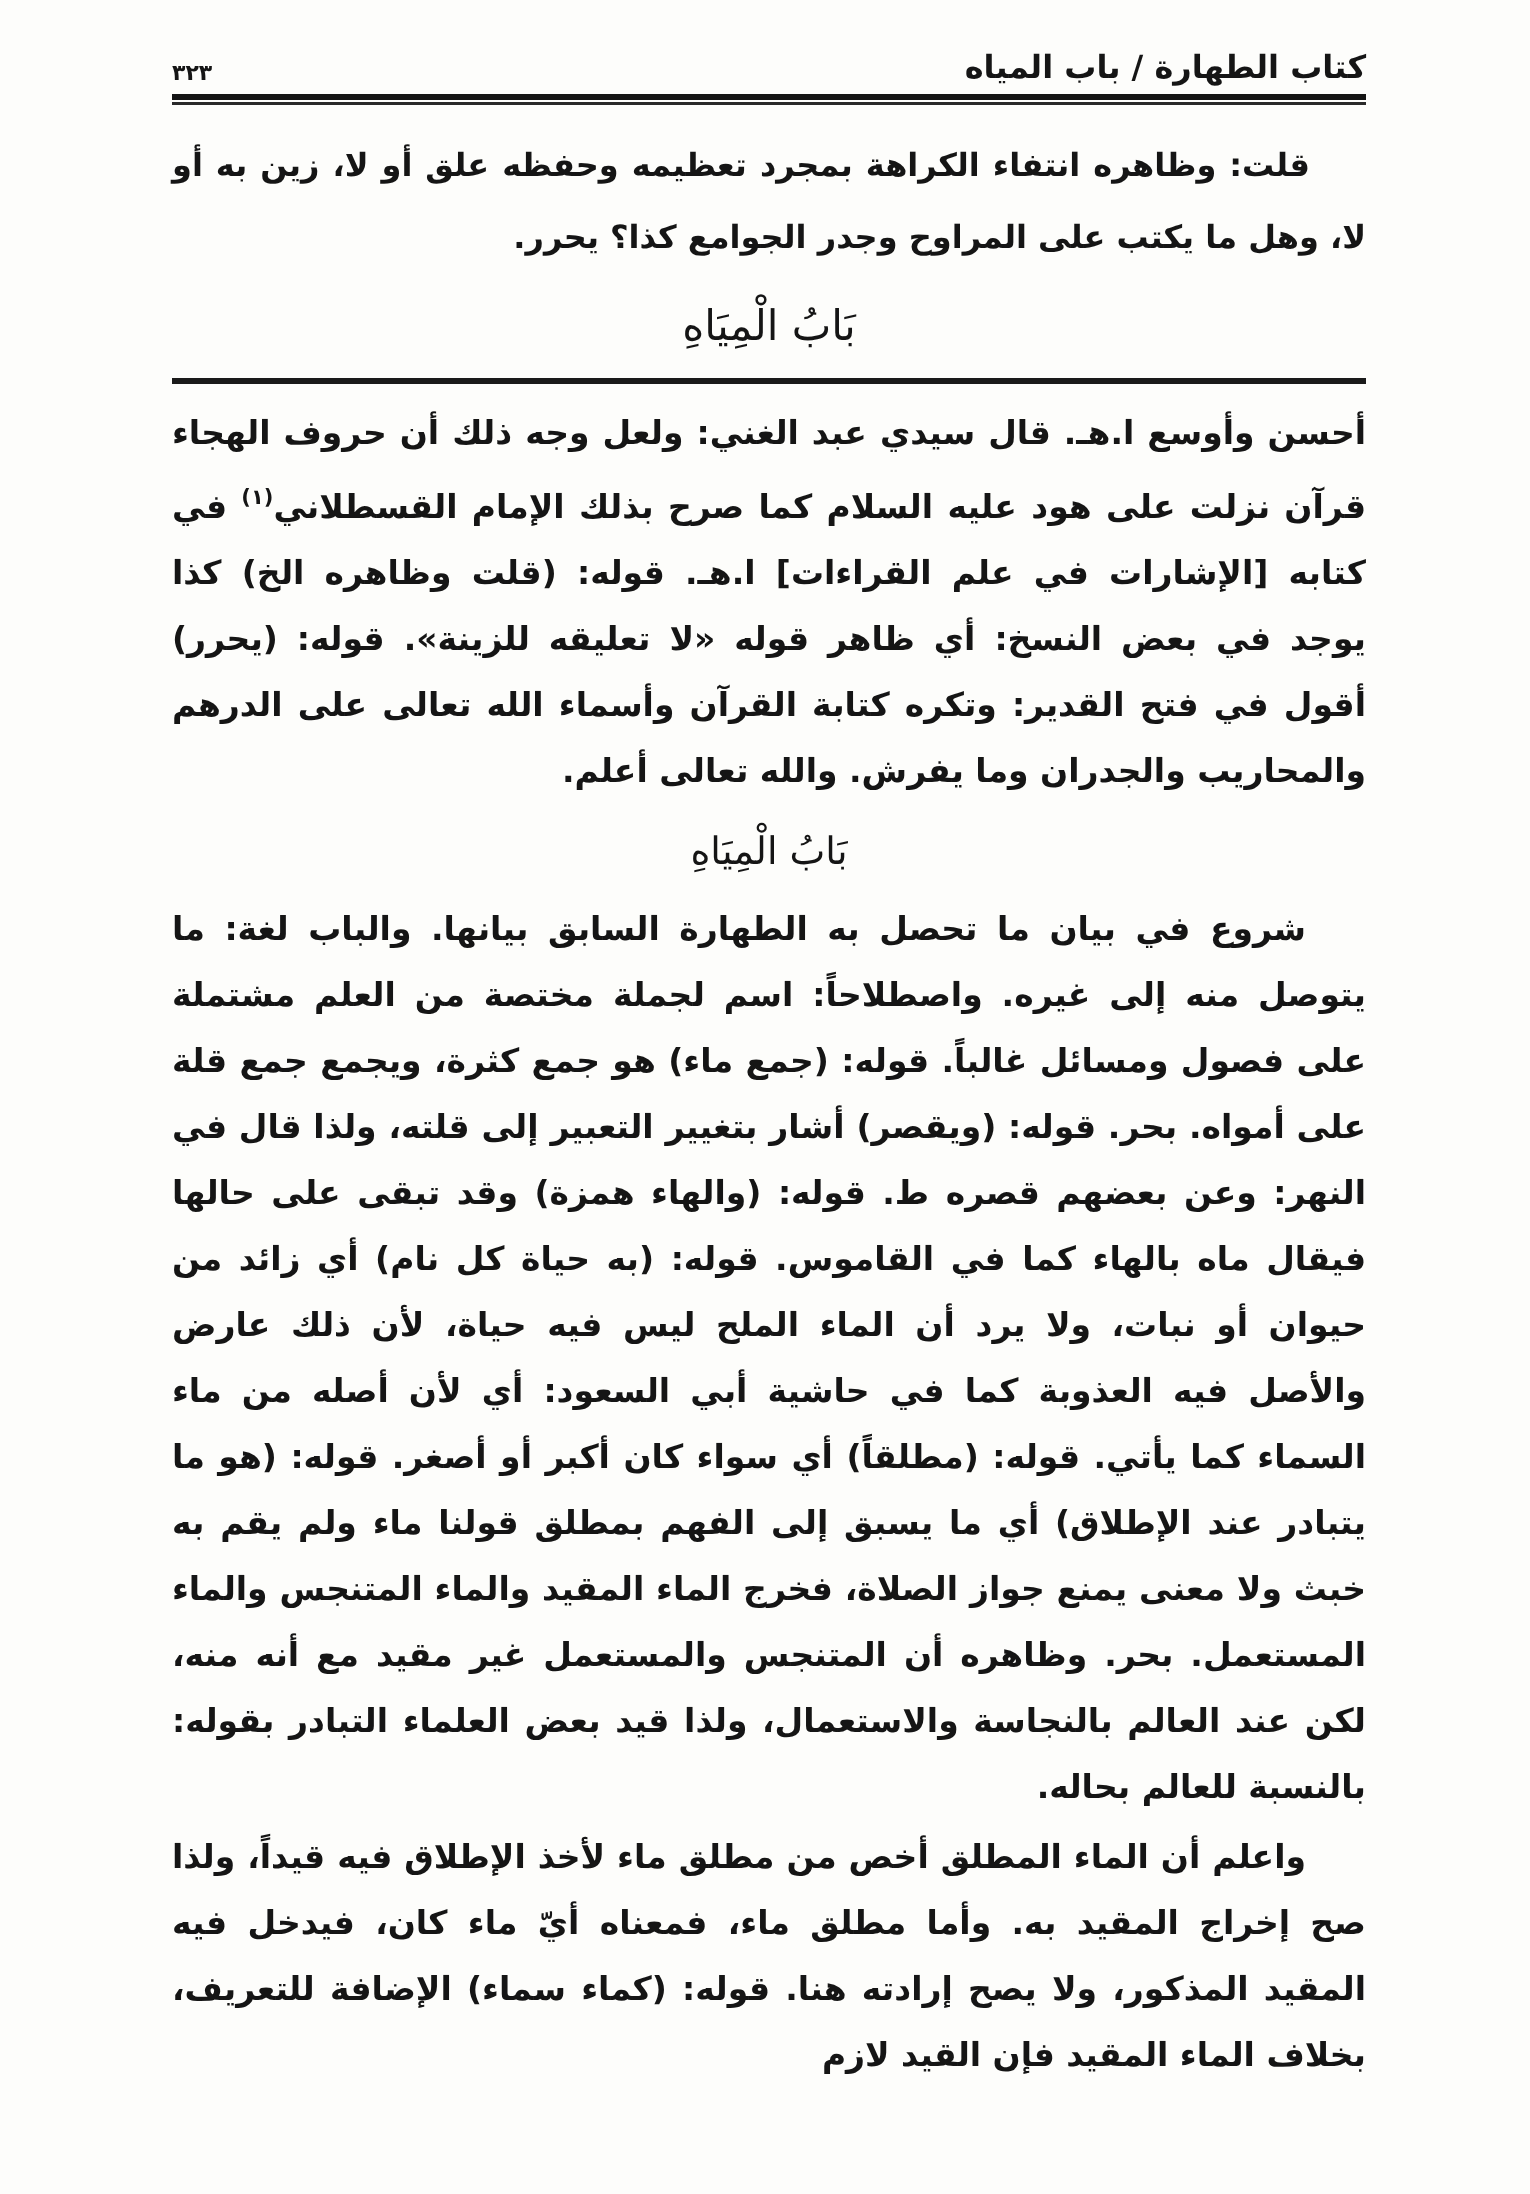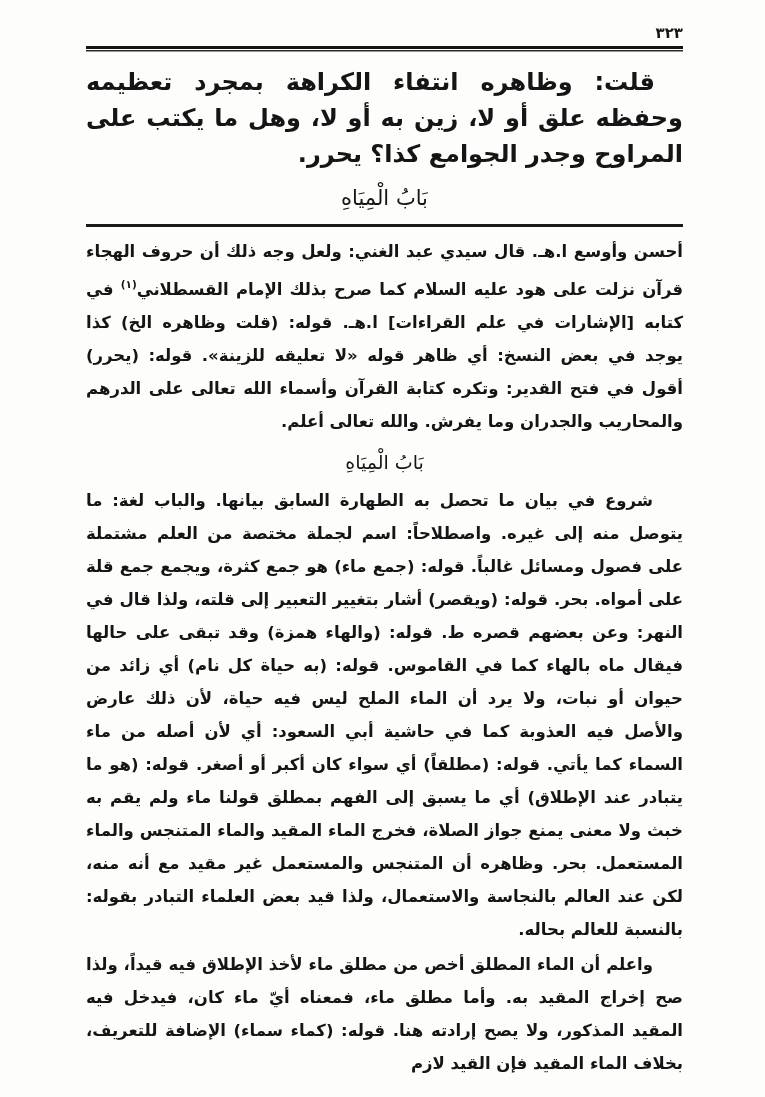--- a/index.html
+++ b/index.html
@@ -22,33 +22,33 @@
     overflow: hidden;
   }
   
   .page-header {
     display: flex;
     flex-direction: row;
     justify-content: space-between;
     align-items: flex-end;
   }
   .chapter-title { font-size: 16px; letter-spacing: 0; }
-  .page-num { font-size: 15px; }
+  .page-num { font-size: 11px; }
   .header-rule {
     height: 3px;
     background: #141414;
     margin-top: 4px;
     border-bottom: 1px solid #fdfdfb;
     box-shadow: 0 1.5px 0 #2a2a2a;
   }
   
   .matn { margin-top: 14px; }
   .matn p {
     margin: 0;
-    font-size: 24px;
+    font-size: 16px;
     line-height: 36px;
     text-align: justify;
   }
   .indent { text-indent: 28px; }
   .bab-heading {
     margin: 10px 0 4px 0;
     text-align: center;
     font-size: 21px;
     line-height: 32px;
     font-weight: normal;
@@ -74,20 +74,21 @@
     vertical-align: 7px;
     letter-spacing: 0;
   }
 </style>
 </head>
 <body>
 
 <div class="page">
 
   <header class="page-header">
+    <span class="chapter-title">كتاب الطهارة / باب المياه</span>
     <span class="page-num">٣٢٣</span>
   </header>
   <div class="header-rule"></div>
 
   <section class="matn">
     <p class="indent">قلت: وظاهره انتفاء الكراهة بمجرد تعظيمه وحفظه علق أو لا، زين به أو لا، وهل ما يكتب على المراوح وجدر الجوامع كذا؟ يحرر.</p>
     <h2 class="bab-heading">بَابُ الْمِيَاهِ</h2>
   </section>
 
   <div class="section-rule"></div>

